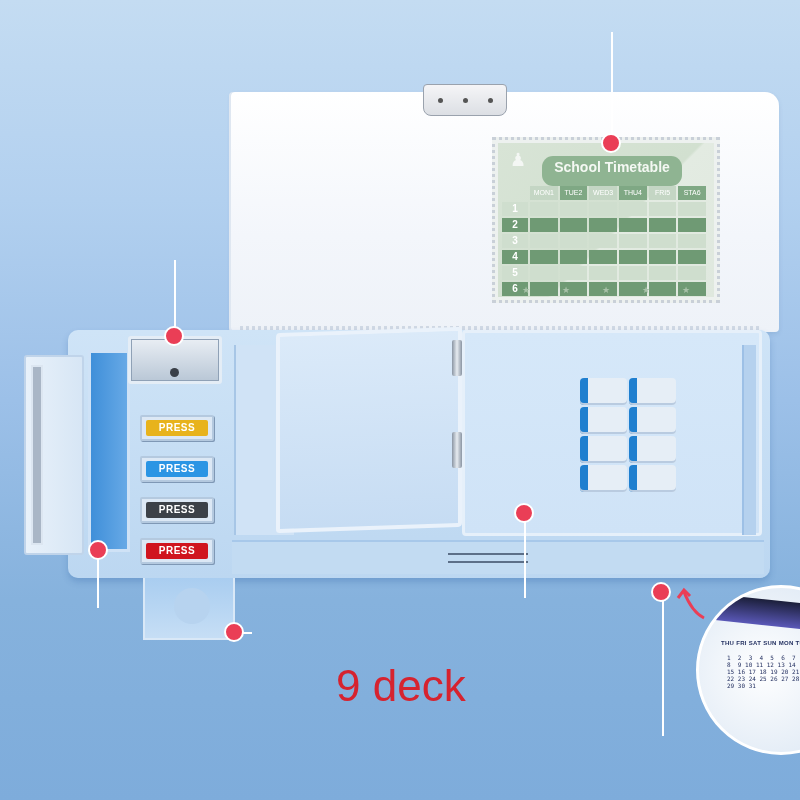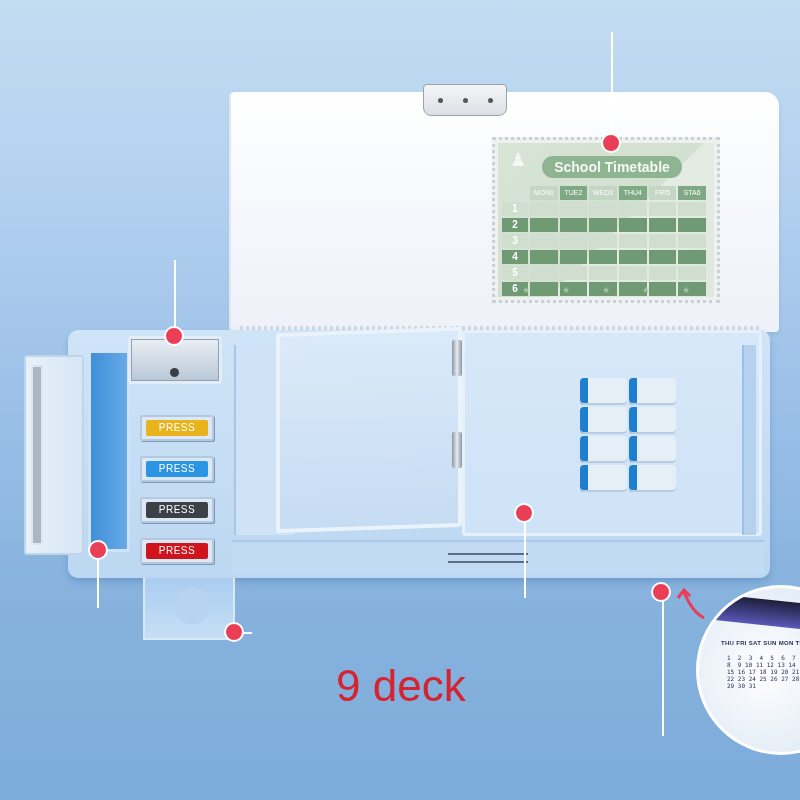--- a/index.html
+++ b/index.html
@@ -33,21 +33,21 @@
   .tt-sleeve {
     left: 492px; top: 137px; width: 228px; height: 166px;
     border: 3px dotted #c9d0d8; background: #edf1ef; padding: 3px;
   }
   .tt-card {
     width: 100%; height: 100%;
     background: linear-gradient(135deg, #d8e4d6 0%, #d2e0d0 55%, #e3ebe2 56%, #dfe8de 100%);
     position: relative;
   }
   .tt-title {
-    left: 44px; top: 13px; width: 140px; height: 22px;
+    left: 44px; top: 13px; width: 140px; height: 30px;
     background: #8fb492; border-radius: 11px;
     color: #f4f8f3; font-size: 14px; font-weight: bold; line-height: 22px; text-align: center;
   }
   .tt-logo { left: 6px; top: 6px; width: 28px; height: 34px; color: #f4f7f4; font-size: 18px; text-align: center; }
   .tt-grid {
     left: 4px; top: 43px; width: 204px;
     display: grid; grid-template-columns: 26px repeat(6, 1fr); gap: 2px;
   }
   .tt-cell { height: 14px; font-size: 7px; color: #fff; text-align: center; line-height: 14px; }
   .tt-head-a { background: #c4d6c4; }
@@ -92,21 +92,21 @@
 
   
   .press-col { left: 140px; top: 415px; width: 80px; display: flex; flex-direction: column; gap: 15px; }
   .press-btn {
     height: 26px; width: 74px; padding: 3px 4px;
     background: #dce8f5; border: 2px solid #b4c9df; border-radius: 2px;
     box-shadow: 1px 1px 0 #7f98b5;
   }
   .press-label {
     display: block; height: 16px; border-radius: 2px;
-    color: #fff; font-size: 10px; font-weight: normal; line-height: 16px; text-align: center; letter-spacing: 0.5px;
+    color: #fff; font-size: 10px; font-weight: bold; line-height: 16px; text-align: center; letter-spacing: 0.5px;
   }
 
   
   .drawer {
     left: 143px; top: 578px; width: 92px; height: 62px;
     background: linear-gradient(180deg, #a9cdf0, #c6def5);
     border: 2px solid #d9e8f7; border-top: none;
   }
   .drawer-hole { left: 174px; top: 588px; width: 36px; height: 36px; border-radius: 50%; background: #b7d3ef; }
 

